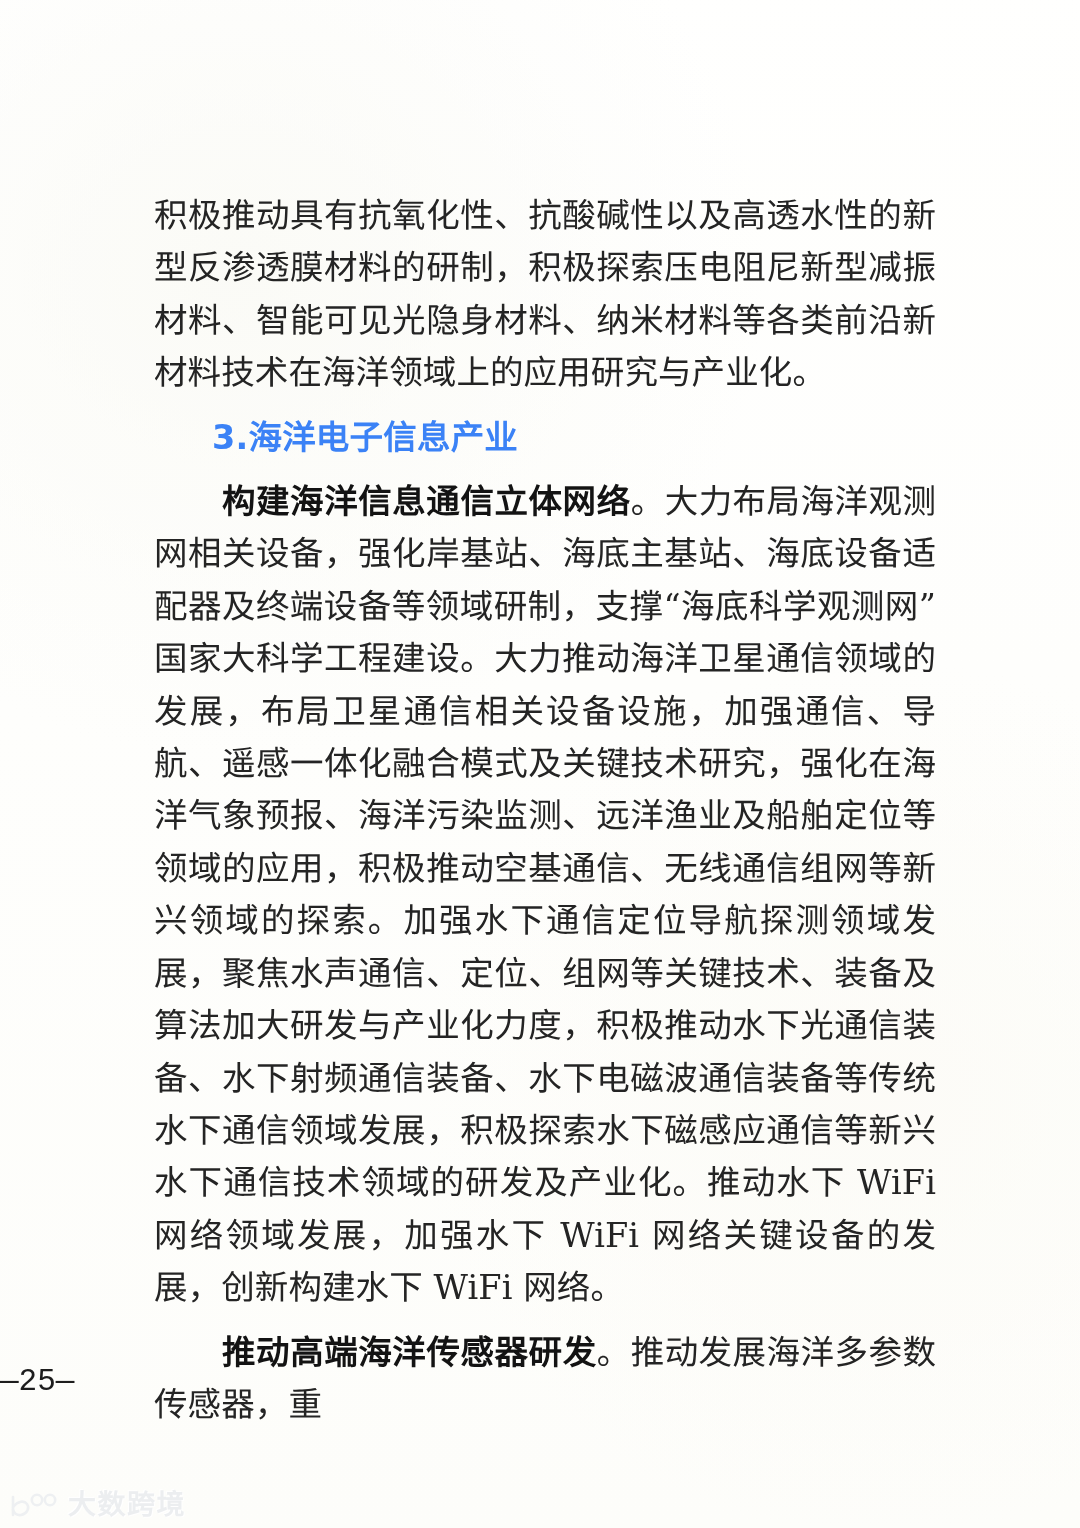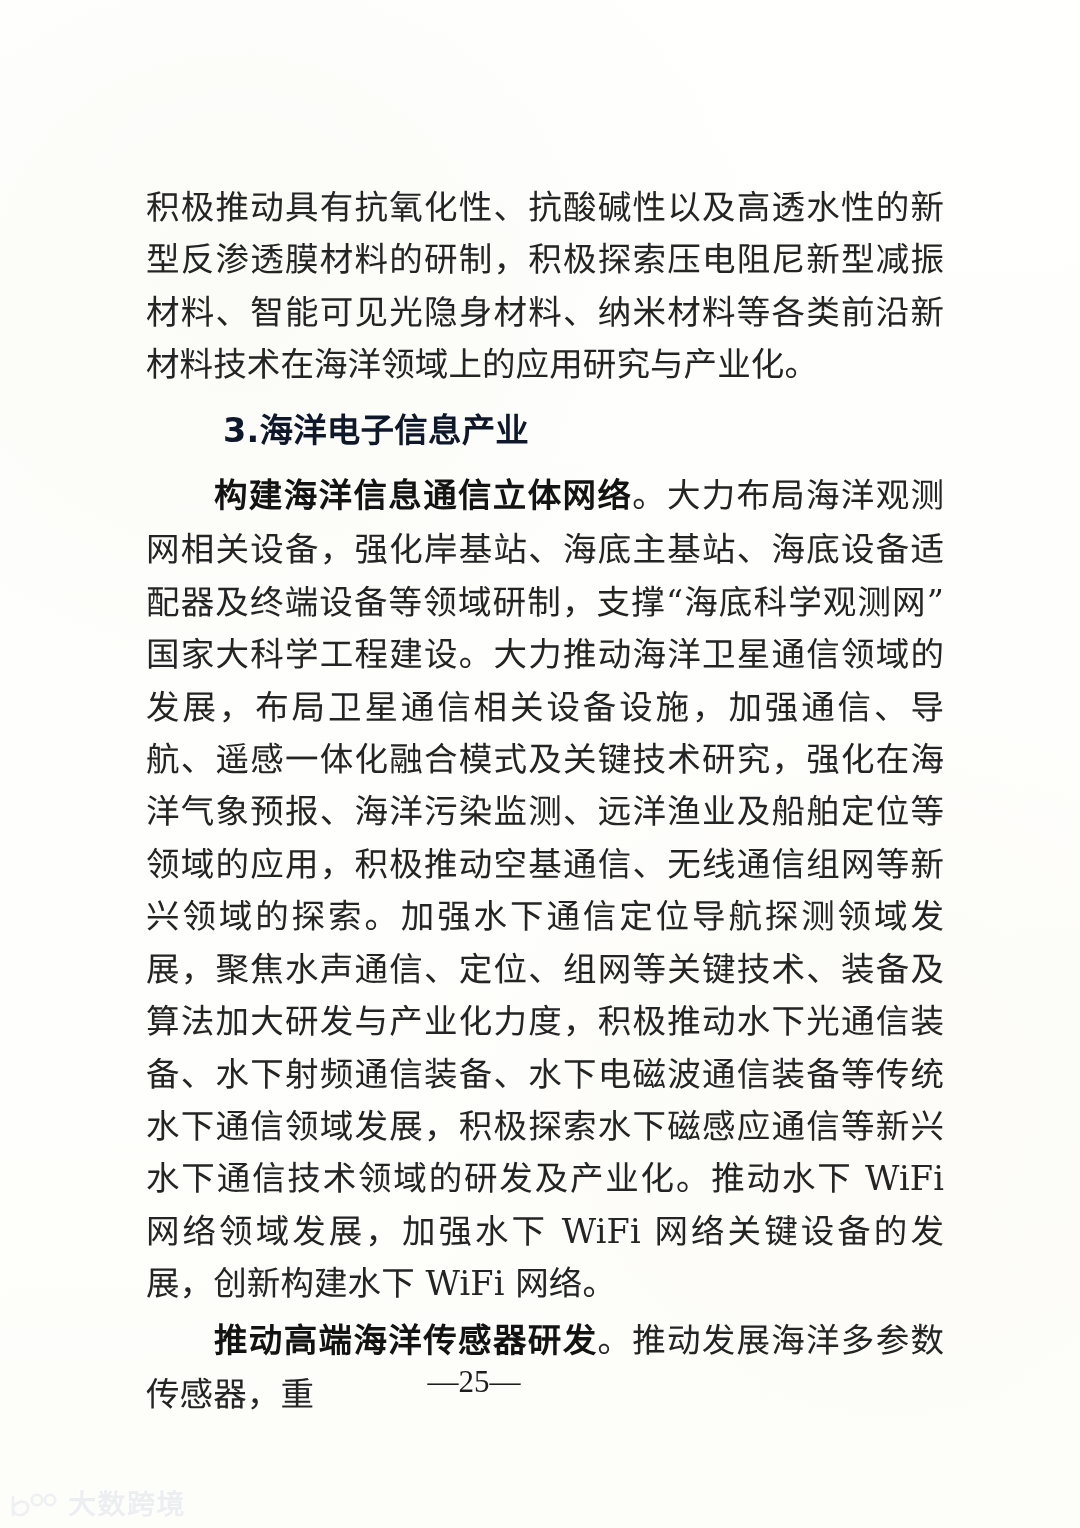--- a/index.html
+++ b/index.html
@@ -38,63 +38,63 @@
   }
 
   #content {
     position: absolute;
     left: 142px;
     top: 178px;
     width: 806px;
   }
 
   p.para {
-    margin: 4px;
+    margin: 12px;
     font-size: 33.5px;
     line-height: 52.4px;
     text-align: justify;
     text-justify: inter-ideograph;
     letter-spacing: 0.1px;
     color: #242424;
     font-weight: 400;
   }
 
   p.indent {
     text-indent: 68px;
   }
 
   h3.section-heading {
-    margin: 13px;
+    margin: 2px;
     font-size: 33.5px;
     line-height: 52.4px;
     font-weight: 700;
     text-indent: 68px;
     letter-spacing: 0.2px;
-    color: #0f172a;
+    color: #3b82f6;
     font-family: "DejaVu Sans", "Liberation Sans", sans-serif;
   }
 
   .lead-in {
     font-weight: 700;
     color: #131313;
-    font-family: Liberation Mono, monospace;
+    font-family: Liberation Sans, sans-serif;
     letter-spacing: 0.2px;
   }
 
   
   #page-number {
     position: absolute;
     left: 0;
     top: 1362px;
     width: 948px;
-    text-align: center;
+    text-align: left;
     font-size: 31px;
     line-height: 40px;
     color: #1d1d1d;
-    font-family: Liberation Serif, serif;
+    font-family: Liberation Mono, monospace;
     letter-spacing: 0px;
   }
 
   
   #watermark {
     position: absolute;
     left: 8px;
     top: 1484px;
     height: 42px;
     display: flex;

